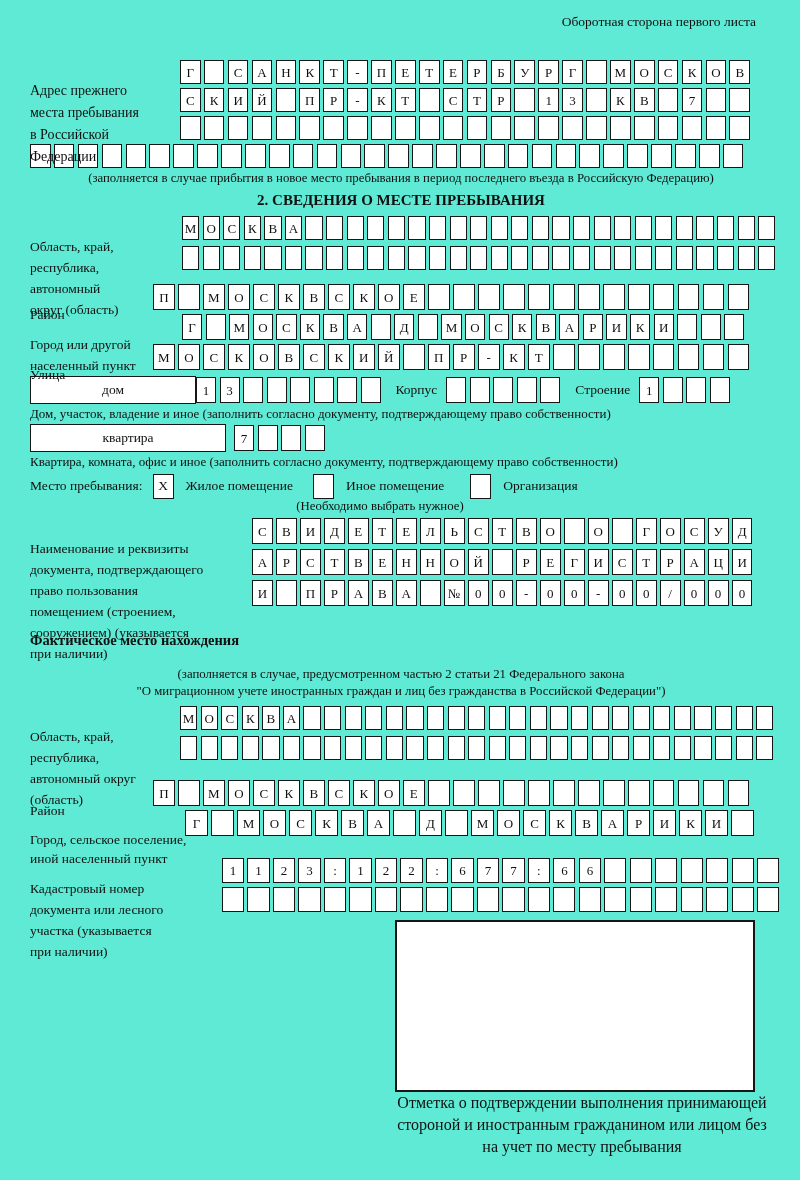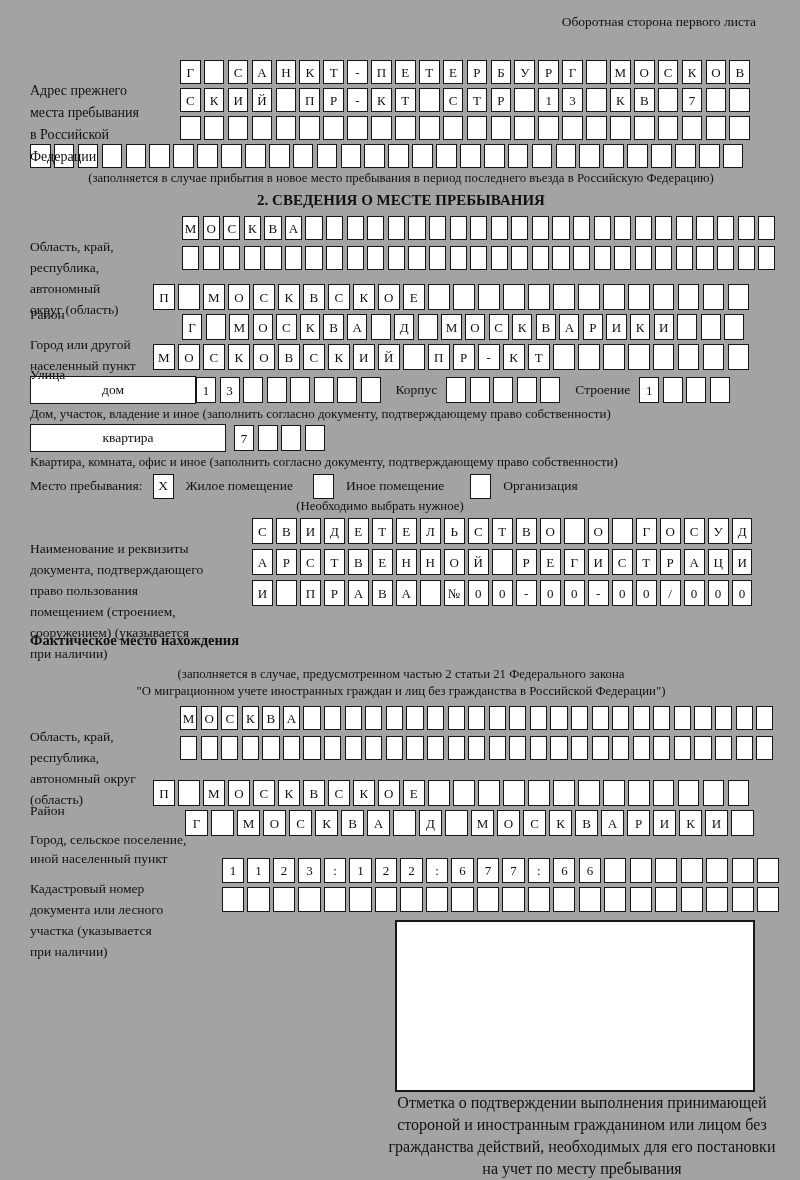--- a/index.html
+++ b/index.html
@@ -1,18 +1,18 @@
 <!DOCTYPE html>
 <html><head>
 <meta charset="utf-8">
 <style>
   html,body{margin:0;padding:0;background:#fff;}
   .page{
     position:relative;width:800px;height:1180px;box-sizing:border-box;
-    padding:14px 28px 0 30px;background:#a3a3a3;color:#101010;
+    padding:14px 28px 0 30px;background:#5eead4;color:#101010;
     font-family:"Liberation Serif","DejaVu Serif",serif;overflow:hidden;
   }
   .hdr-note{text-align:right;font-size:13.5px;padding-right:16px;height:18px;}
 
   
   .cellrow{display:flex;align-items:flex-start;}
   .cell{
     flex:none;border:1.6px solid #161616;box-sizing:border-box;background:#fff;
     display:flex;align-items:center;justify-content:center;
     font-size:13px;line-height:1;color:#101010;
@@ -703,17 +703,16 @@
           <span class="cell"></span>
           <span class="cell"></span>
         </div>
     </div>
   </div>
 
   <div class="stamp-box"></div>
   <div class="stamp-caption">
       <div>Отметка о подтверждении выполнения принимающей</div>
       <div>стороной и иностранным гражданином или лицом без</div>
-      <div>гражданства действий, необходимых для его постановки</div>
       <div>на учет по месту пребывания</div>
     </div>
 
 </div>
 
 </body></html>

